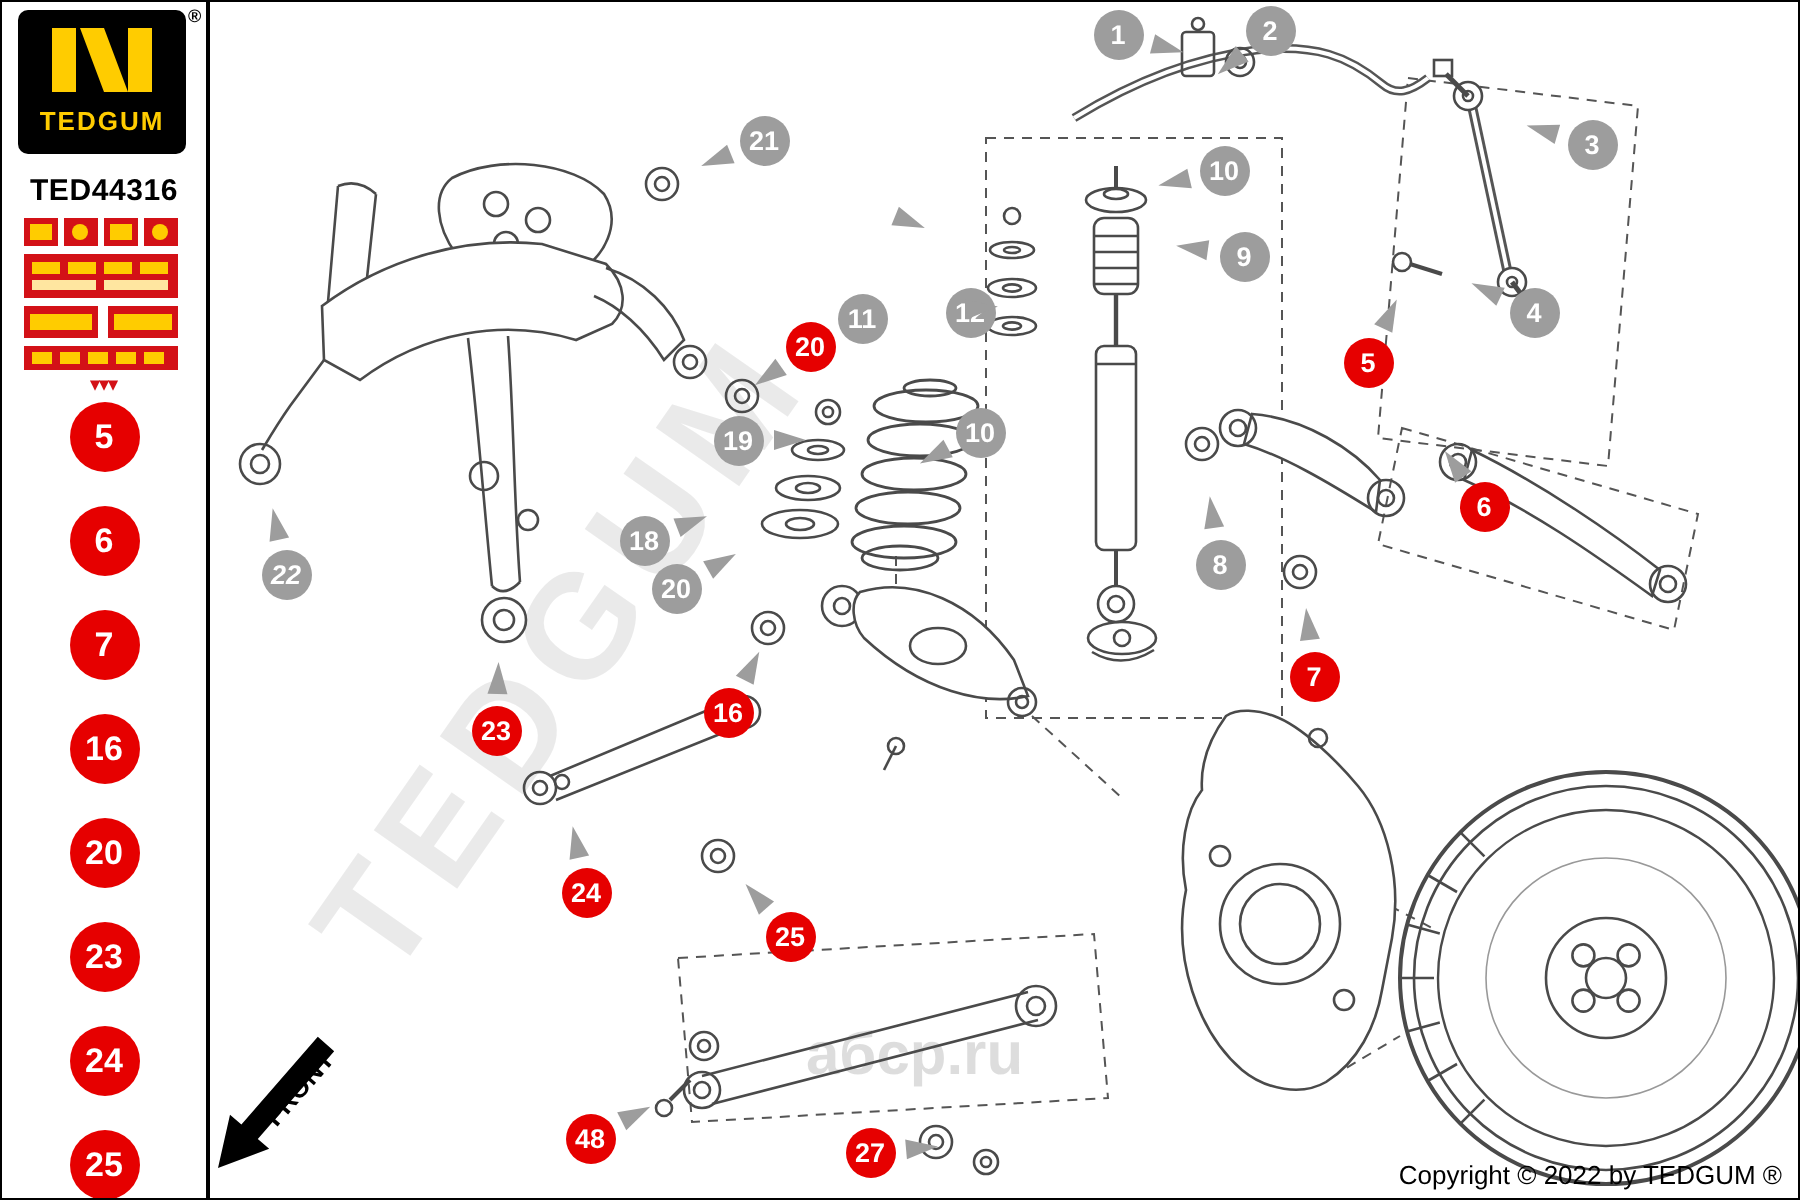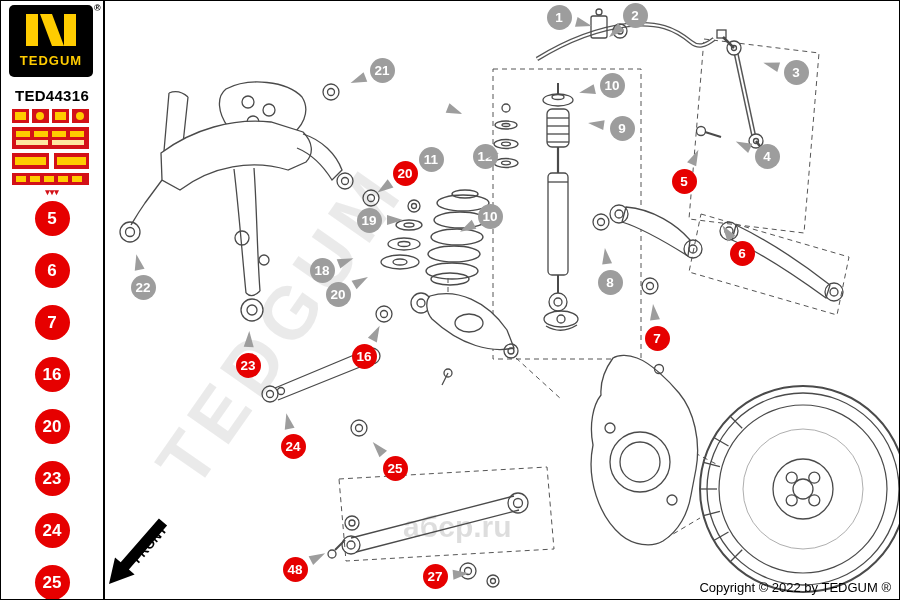--- a/index.html
+++ b/index.html
@@ -340,21 +340,21 @@
       <div class="callout gray" style="left: 337px; top: 293px;">20</div>
       <div class="callout-arrow" style="left: 359.517px; top: 280px; transform: translate(-50%, -50%) rotate(330deg);"></div>
       <div class="callout gray" style="left: 321px; top: 269px; text-align: right;">18</div>
       <div class="callout-arrow" style="left: 345.273px; top: 259.682px; transform: translate(-50%, -50%) rotate(339deg);"></div>
       <div class="callout gray" style="left: 368px; top: 219px; text-align: right;">19</div>
       <div class="callout-arrow" style="left: 394px; top: 219px; transform: translate(-50%, -50%) rotate(0deg);"></div>
       <div class="callout red" style="left: 404px; top: 172px;">20</div>
       <div class="callout-arrow" style="left: 382.702px; top: 186.913px; transform: translate(-50%, -50%) rotate(145deg);"></div>
       <div class="callout gray" style="left: 381px; top: 69px;">21</div>
       <div class="callout-arrow" style="left: 356.893px; top: 78.7398px; transform: translate(-50%, -50%) rotate(158deg);"></div>
-      <div class="callout gray" style="left: 142px; top: 286px;">22</div>
+      <div class="callout gray" style="left: 142px; top: 286px; font-style: italic;">22</div>
       <div class="callout-arrow" style="left: 136.594px; top: 260.568px; transform: translate(-50%, -50%) rotate(258deg);"></div>
       <div class="callout red" style="left: 247px; top: 364px;">23</div>
       <div class="callout-arrow" style="left: 247.907px; top: 338.016px; transform: translate(-50%, -50%) rotate(272deg);"></div>
       <div class="callout red" style="left: 292px; top: 445px;">24</div>
       <div class="callout-arrow" style="left: 286.594px; top: 419.568px; transform: translate(-50%, -50%) rotate(258deg);"></div>
       <div class="callout red" style="left: 394px; top: 467px;">25</div>
       <div class="callout-arrow" style="left: 376.942px; top: 447.378px; transform: translate(-50%, -50%) rotate(229deg);"></div>
       <div class="callout red" style="left: 294px; top: 568px;">48</div>
       <div class="callout-arrow" style="left: 317.166px; top: 556.196px; transform: translate(-50%, -50%) rotate(333deg);"></div>
       <div class="callout red" style="left: 434px; top: 575px;">27</div>

